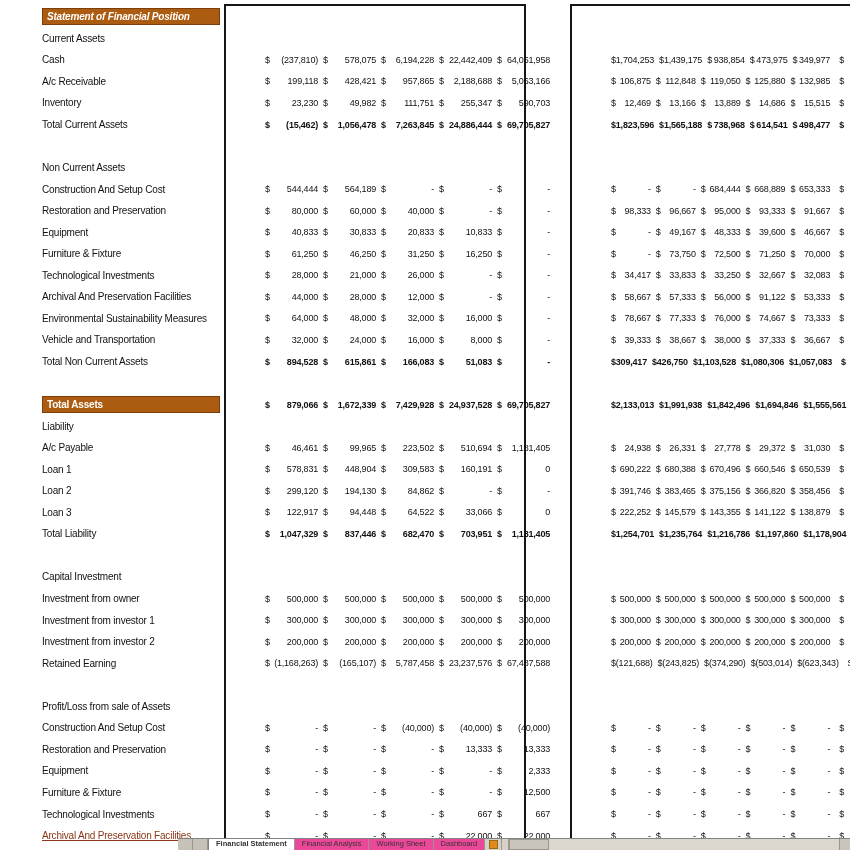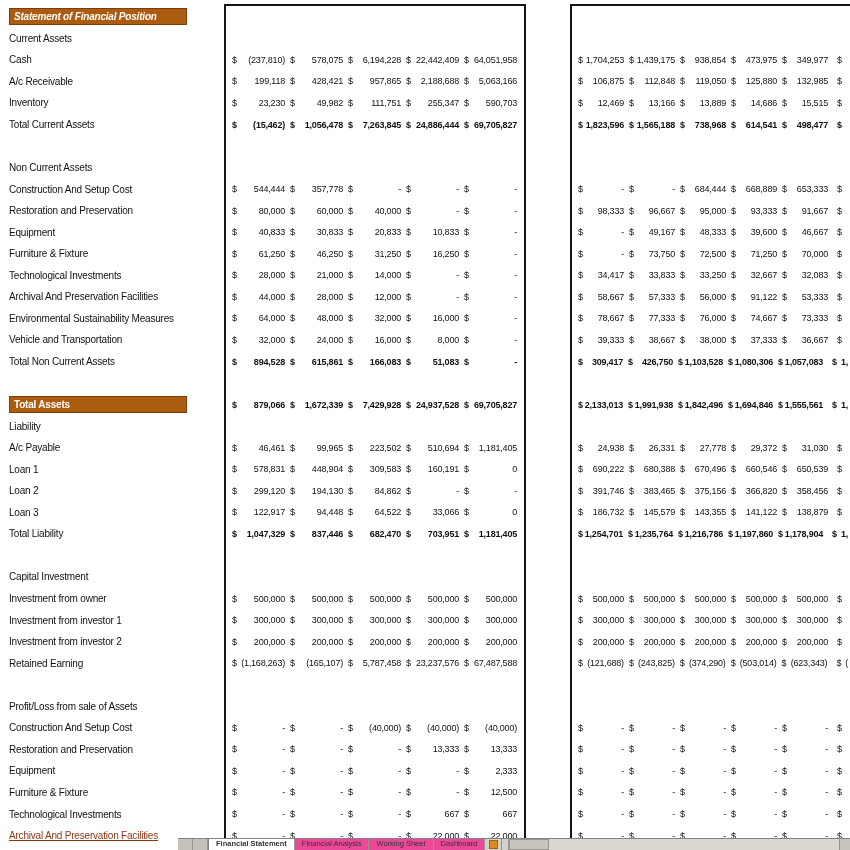--- a/index.html
+++ b/index.html
@@ -3,21 +3,21 @@
 <meta charset="utf-8">
 <style>
   html,body{margin:0;padding:0;background:#fff;}
   #screen{position:relative;width:850px;height:850px;overflow:hidden;background:#ffffff;
           font-family:"Liberation Sans",sans-serif;color:#111;}
   .frame{position:absolute;top:4px;height:834px;border:2px solid #161616;z-index:0;background:transparent;}
   #frame1{left:224px;width:298px;}
   #frame2{left:570px;width:292px;border-right:none;}
   #rows{position:absolute;left:0;top:6px;right:0;z-index:1;}
   .row{height:21.55px;display:flex;align-items:center;font-size:9px;letter-spacing:-0.2px;}
-  .lbl{width:225px;padding-left:9px;font-size:10px;white-space:nowrap;overflow:hidden;box-sizing:border-box;}
+  .lbl{width:225px;padding-left:9px;font-size:10px;white-space:nowrap;overflow:hidden;box-sizing:border-box;margin-left:33px;}
   .kind-header .lbl,.kind-total .lbl{font-weight:normal;}
   .banner{background:var(--accent);color:#fff;font-weight:bold;width:168px;padding:2px 4px;
           border:1px solid #7c3e06;white-space:nowrap;}
   .kind-banner .banner{font-style:italic;}
   .b1{width:297px;display:flex;padding-left:4px;box-sizing:border-box;}
   .gap{width:49px;}
   .b2{display:flex;padding-left:4px;flex:1;min-width:0;}
   .b1 .cell{width:58px;}
   .b2 .cell{width:51px;}
   .cell{display:flex;justify-content:space-between;padding:0 2px 0 3px;white-space:nowrap;box-sizing:border-box;}
@@ -282,21 +282,21 @@
       </div>
       <div class="row kind-item">
         <div class="lbl"><span class="lbltext">Construction And Setup Cost</span></div>
         <div class="b1">
           <div class="cell">
             <span class="cur">$</span>
             <span class="val">544,444</span>
           </div>
           <div class="cell">
             <span class="cur">$</span>
-            <span class="val">357,778</span>
+            <span class="val">564,189</span>
           </div>
           <div class="cell">
             <span class="cur">$</span>
             <span class="val">-</span>
           </div>
           <div class="cell">
             <span class="cur">$</span>
             <span class="val">-</span>
           </div>
           <div class="cell">
@@ -494,21 +494,21 @@
           <div class="cell">
             <span class="cur">$</span>
             <span class="val">28,000</span>
           </div>
           <div class="cell">
             <span class="cur">$</span>
             <span class="val">21,000</span>
           </div>
           <div class="cell">
             <span class="cur">$</span>
-            <span class="val">14,000</span>
+            <span class="val">26,000</span>
           </div>
           <div class="cell">
             <span class="cur">$</span>
             <span class="val">-</span>
           </div>
           <div class="cell">
             <span class="cur">$</span>
             <span class="val">-</span>
           </div>
         </div>
@@ -991,21 +991,21 @@
           </div>
           <div class="cell">
             <span class="cur">$</span>
             <span class="val">0</span>
           </div>
         </div>
         <div class="gap"></div>
         <div class="b2">
           <div class="cell">
             <span class="cur">$</span>
-            <span class="val">186,732</span>
+            <span class="val">222,252</span>
           </div>
           <div class="cell">
             <span class="cur">$</span>
             <span class="val">145,579</span>
           </div>
           <div class="cell">
             <span class="cur">$</span>
             <span class="val">143,355</span>
           </div>
           <div class="cell">

